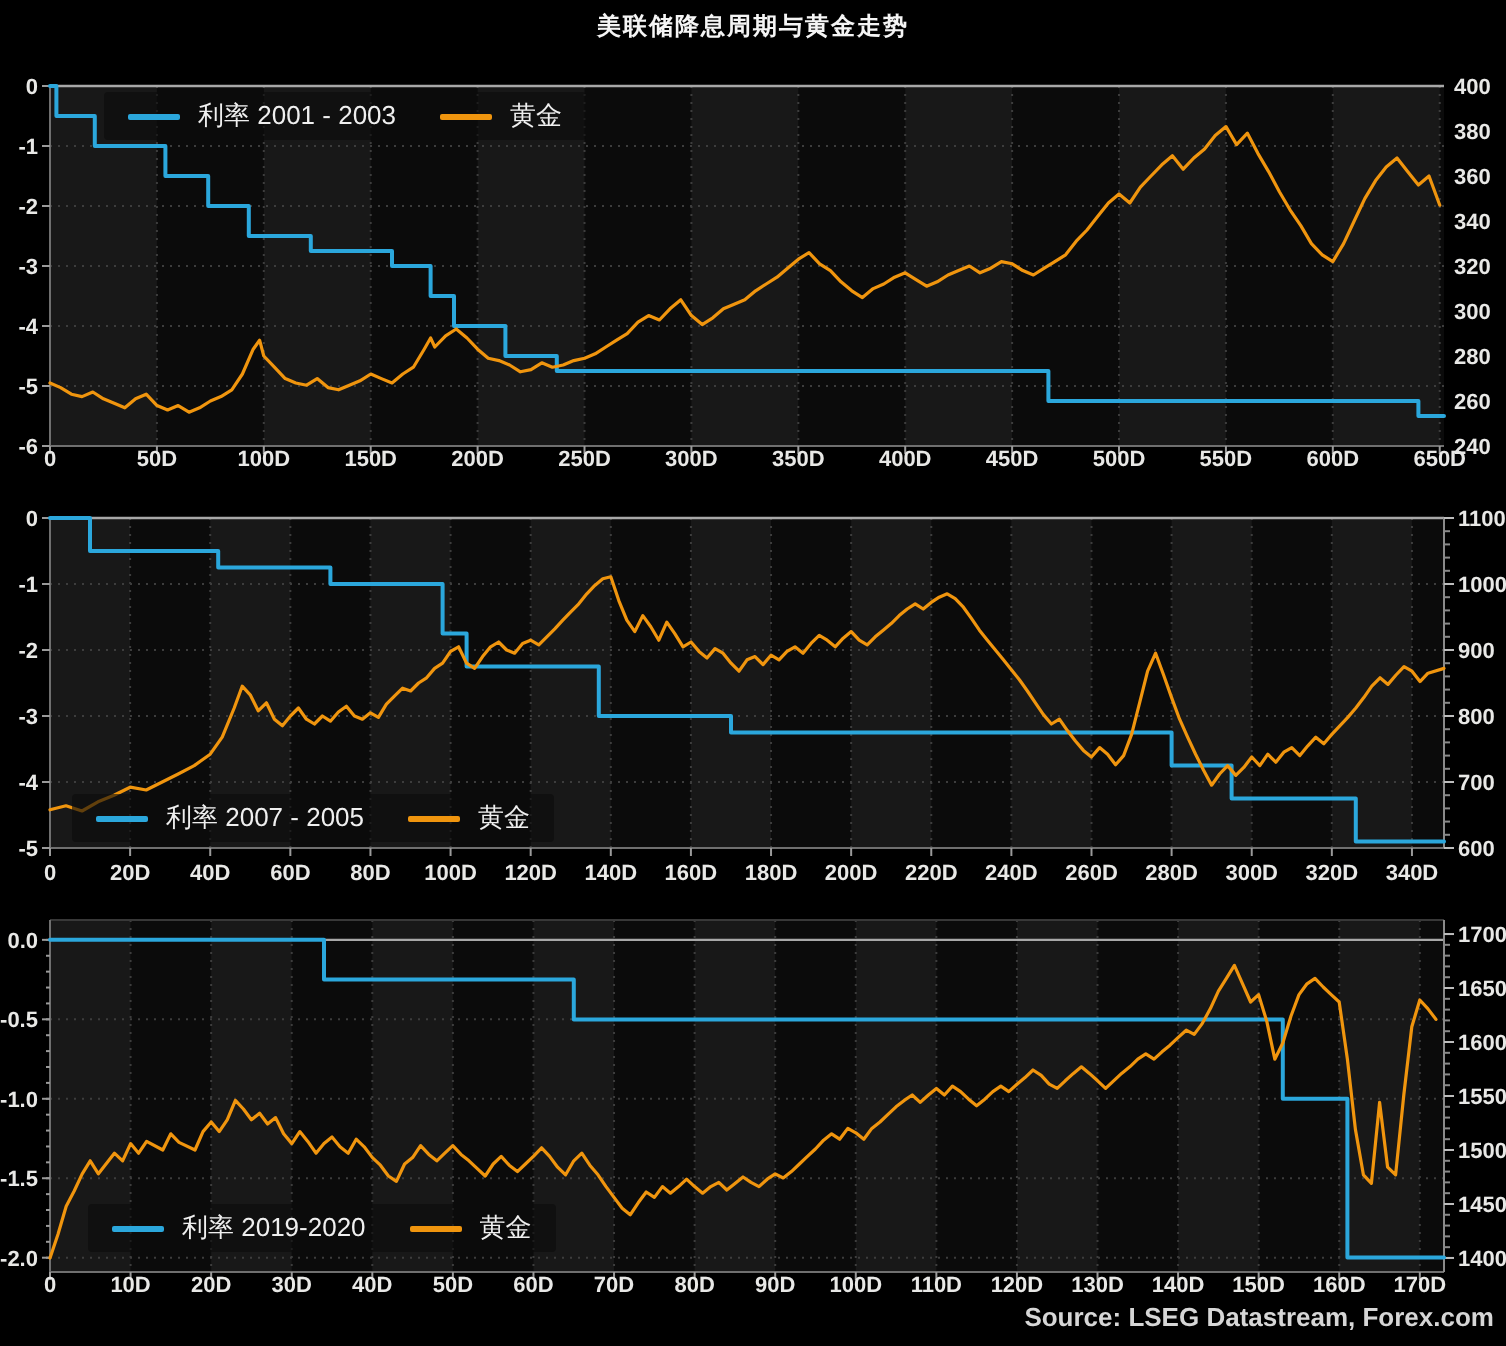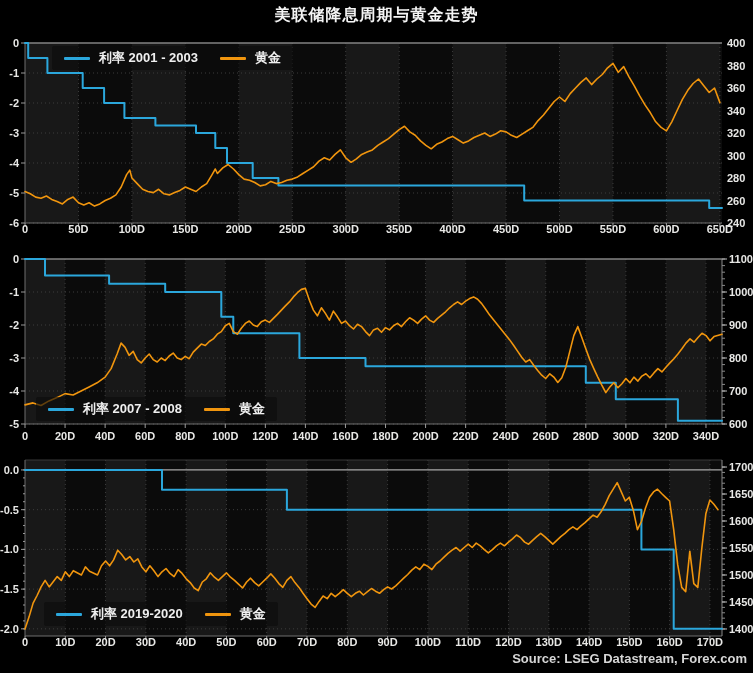--- a/index.html
+++ b/index.html
@@ -2,34 +2,34 @@
 <html><head>
 <meta charset="utf-8">
 <style>
   html,body{margin:0;padding:0;background:#000;}
   .stage{
     position:relative;width:753px;height:673px;background:#000;overflow:hidden;
     font-family:"Liberation Sans","DejaVu Sans",sans-serif;
   }
   .title{
     position:absolute;top:5px;left:0;width:753px;margin:0;
-    text-align:center;font-size:16px;font-weight:700;color:#f5f5f5;letter-spacing:1px;
+    text-align:center;font-size:12px;font-weight:700;color:#f5f5f5;letter-spacing:1px;
   }
   #canvas{position:absolute;top:0;left:0;}
   #canvas text{
     font-family:"Liberation Sans","DejaVu Sans",sans-serif;
     font-size:11px;font-weight:700;fill:#e8e8e6;
   }
   .legend{
     position:absolute;display:flex;align-items:center;gap:22px;
     background:rgba(12,12,12,0.62);padding:3px 12px;border-radius:2px;
   }
   .legend-item{display:flex;align-items:center;gap:9px;}
   .swatch{display:inline-block;width:26px;height:3px;border-radius:1px;}
-  .legend-label{font-size:13px;font-weight:700;color:#efefef;white-space:nowrap;}
+  .legend-label{font-size:13px;font-weight:400;color:#efefef;white-space:nowrap;}
   .legend-1{left:52px;top:46px;}
   .legend-2{left:36px;top:397px;}
   .legend-3{left:44px;top:602px;}
   .source{
     position:absolute;right:6px;top:651px;
     font-size:13px;font-weight:700;color:#d6d6d6;
   }
 </style>
 </head>
 <body>
@@ -406,21 +406,21 @@
     </div>
     <div class="legend-item">
       <span class="swatch" style="background-color: rgb(240, 149, 14);"></span>
       <span class="legend-label">黄金</span>
     </div>
   </div>
 
   <div class="legend legend-2">
     <div class="legend-item">
       <span class="swatch" style="background-color: rgb(43, 167, 220);"></span>
-      <span class="legend-label">利率 2007 - 2008</span>
+      <span class="legend-label">利率 2007 - 2005</span>
     </div>
     <div class="legend-item">
       <span class="swatch" style="background-color: rgb(240, 149, 14);"></span>
       <span class="legend-label">黄金</span>
     </div>
   </div>
 
   <div class="legend legend-3">
     <div class="legend-item">
       <span class="swatch" style="background-color: rgb(43, 167, 220);"></span>

